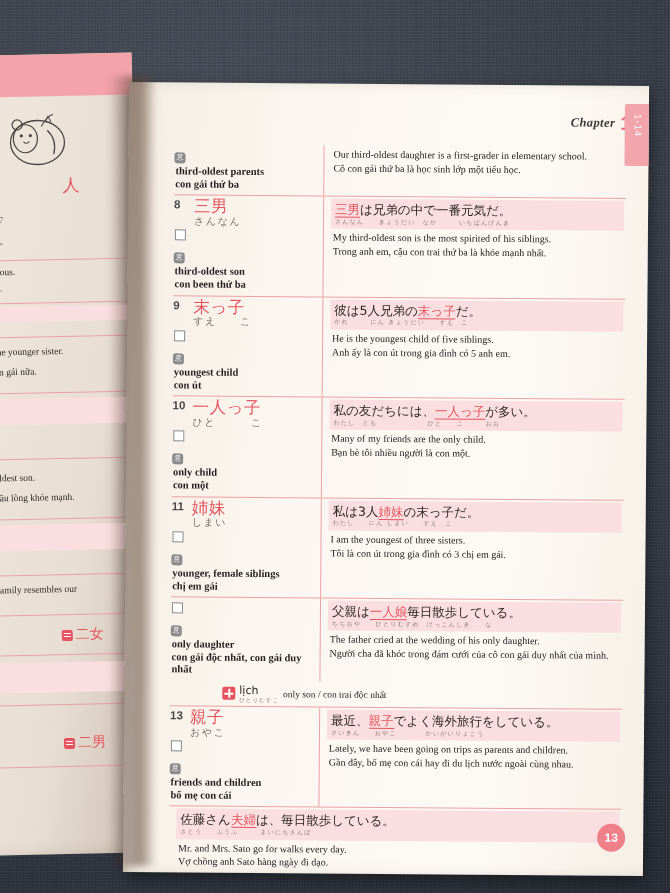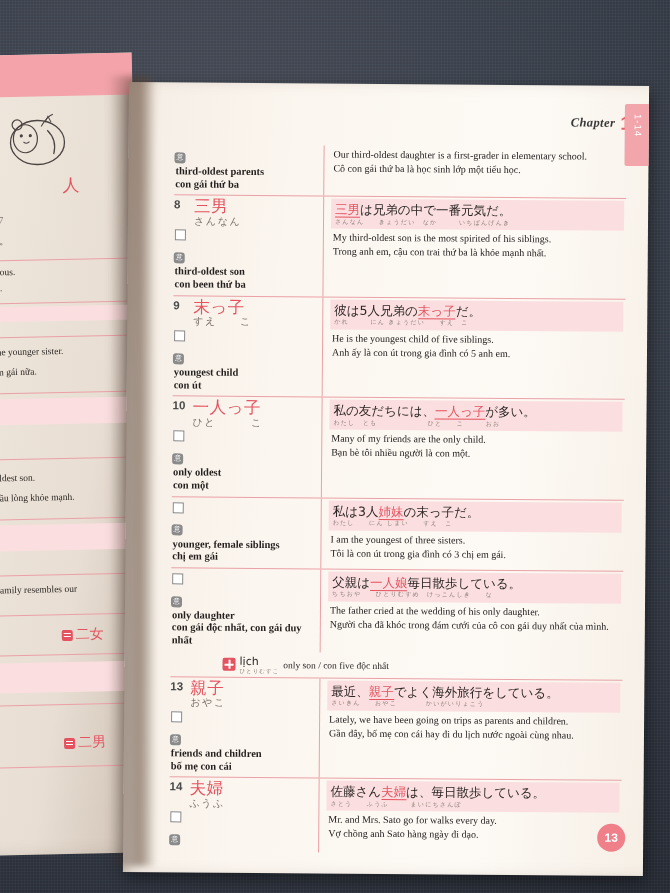--- a/index.html
+++ b/index.html
@@ -530,36 +530,43 @@
             <div class="head-row">
               <span class="num">10</span>
               <span class="kanji-wrap">
                 <span class="kanji">一人っ子</span>
                 <span class="furigana">ひと　　　こ</span>
               </span>
             </div>
             <span class="checkbox"></span>
             <div class="meaning-row">
               <span class="mark">意</span>
-              <span class="meaning-en">only oldest</span>
+              <span class="meaning-en">only child</span>
               <span class="meaning-vi">con một</span>
             </div>
           </div>
           <div class="col-right">
             <div class="jp-band">
               <div class="jp-sentence"><span>私の友だちには、</span><span class="hl">一人っ子</span><span>が多い。</span></div>
               <span class="jp-ruby">わたし　とも　　　　　　　ひと　　こ　　　おお</span>
             </div>
             <div class="en-sentence">Many of my friends are the only child.</div>
             <div class="vi-sentence">Bạn bè tôi nhiều người là con một.</div>
           </div>
         </div>
 
         <div class="entry">
           <div class="col-left">
+            <div class="head-row">
+              <span class="num">11</span>
+              <span class="kanji-wrap">
+                <span class="kanji">姉妹</span>
+                <span class="furigana">しまい</span>
+              </span>
+            </div>
             <span class="checkbox"></span>
             <div class="meaning-row">
               <span class="mark">意</span>
               <span class="meaning-en">younger, female siblings</span>
               <span class="meaning-vi">chị em gái</span>
             </div>
           </div>
           <div class="col-right">
             <div class="jp-band">
               <div class="jp-sentence"><span>私は3人</span><span class="hl">姉妹</span><span>の末っ子だ。</span></div>
@@ -588,21 +595,21 @@
             <div class="vi-sentence">Người cha đã khóc trong đám cưới của cô con gái duy nhất của mình.</div>
           </div>
         </div>
 
         <div class="plus-note">
           <span class="plus-icon"></span>
           <span class="plus-jp">
             <span>lịch</span>
             <span class="plus-ruby">ひとりむすこ</span>
           </span>
-          <span>only son / con five độc nhất</span>
+          <span>only son / con trai độc nhất</span>
         </div>
 
         <div class="entry">
           <div class="col-left">
             <div class="head-row">
               <span class="num">13</span>
               <span class="kanji-wrap">
                 <span class="kanji">親子</span>
                 <span class="furigana">おやこ</span>
               </span>
@@ -618,35 +625,20 @@
             <div class="jp-band">
               <div class="jp-sentence"><span>最近、</span><span class="hl">親子</span><span>でよく海外旅行をしている。</span></div>
               <span class="jp-ruby">さいきん　　おやこ　　　　かいがいりょこう</span>
             </div>
             <div class="en-sentence">Lately, we have been going on trips as parents and children.</div>
             <div class="vi-sentence">Gần đây, bố mẹ con cái hay đi du lịch nước ngoài cùng nhau.</div>
           </div>
         </div>
 
         <div class="entry">
-          <div class="col-left">
-            <div class="head-row">
-              <span class="num">14</span>
-              <span class="kanji-wrap">
-                <span class="kanji">夫婦</span>
-                <span class="furigana">ふうふ</span>
-              </span>
-            </div>
-            <span class="checkbox"></span>
-            <div class="meaning-row">
-              <span class="mark">意</span>
-              
-              
-            </div>
-          </div>
           <div class="col-right">
             <div class="jp-band">
               <div class="jp-sentence"><span>佐藤さん</span><span class="hl">夫婦</span><span>は、毎日散歩している。</span></div>
               <span class="jp-ruby">さとう　　ふうふ　　　まいにちさんぽ</span>
             </div>
             <div class="en-sentence">Mr. and Mrs. Sato go for walks every day.</div>
             <div class="vi-sentence">Vợ chồng anh Sato hàng ngày đi dạo.</div>
           </div>
         </div>
 

